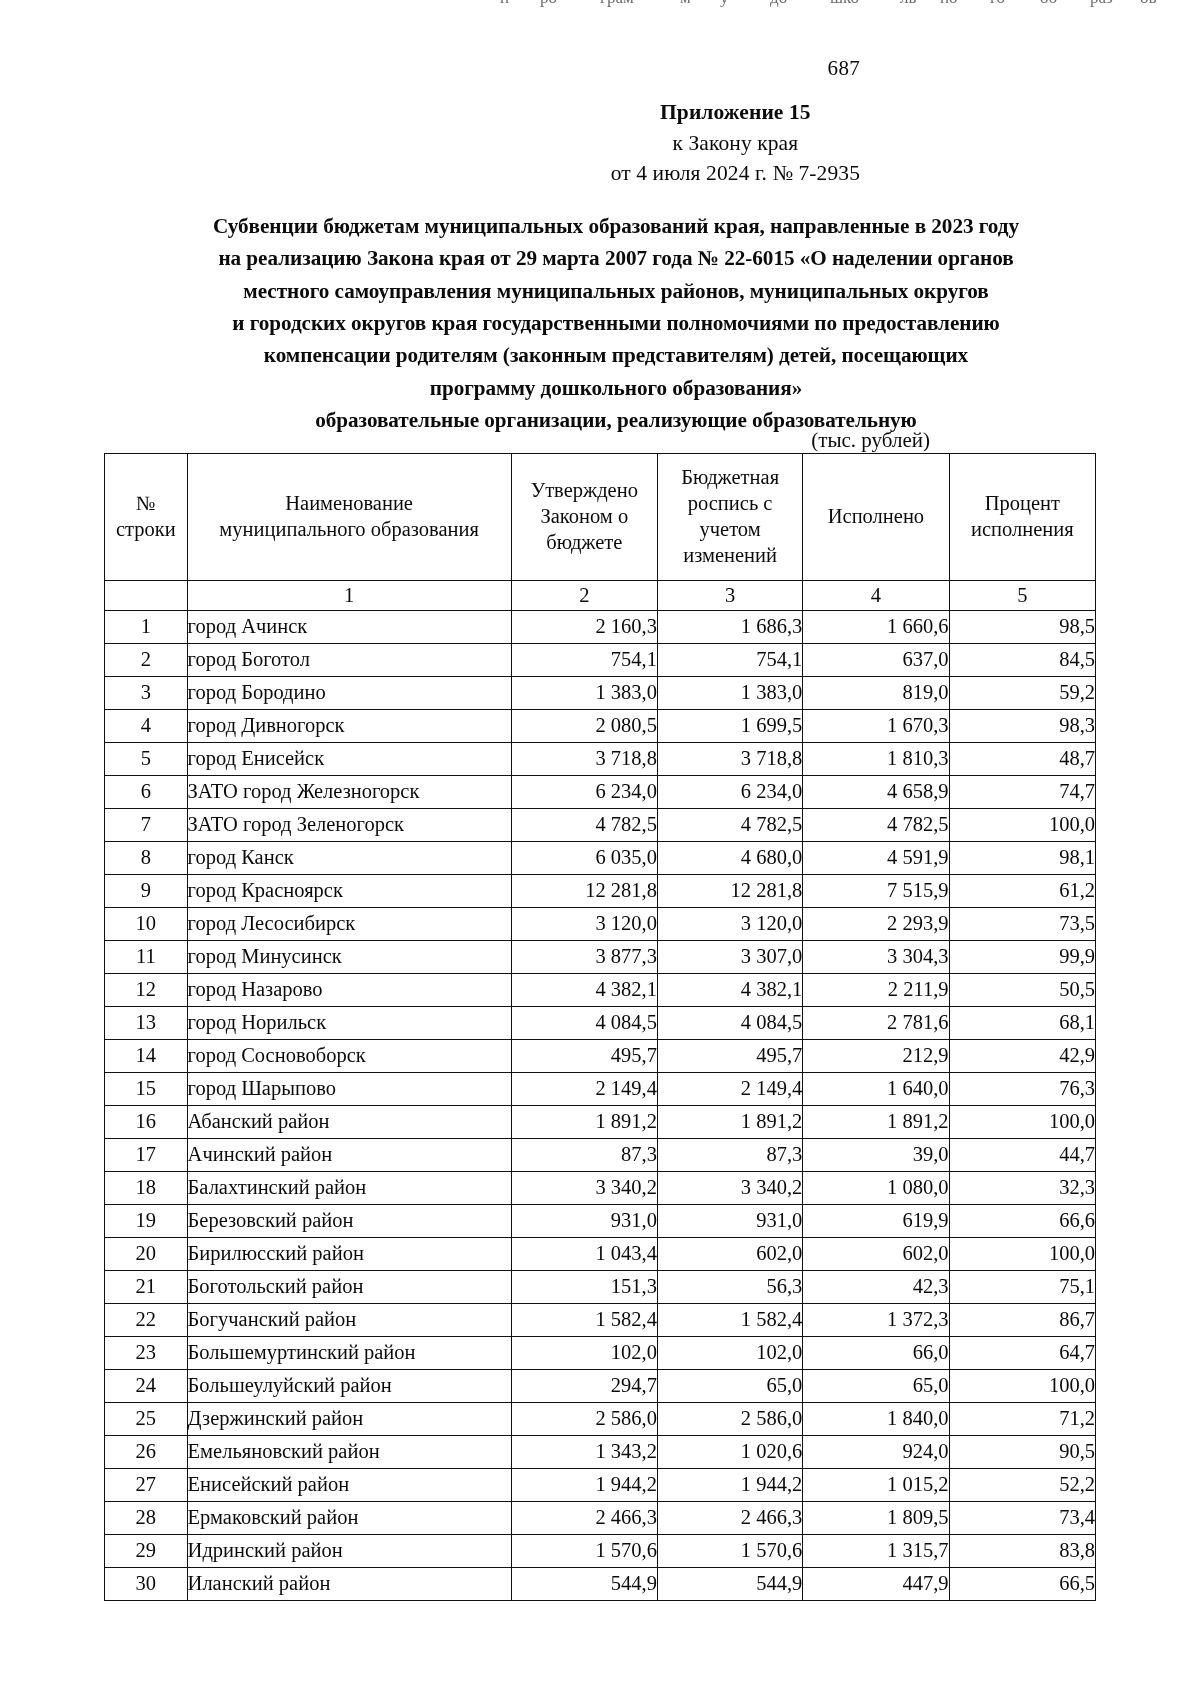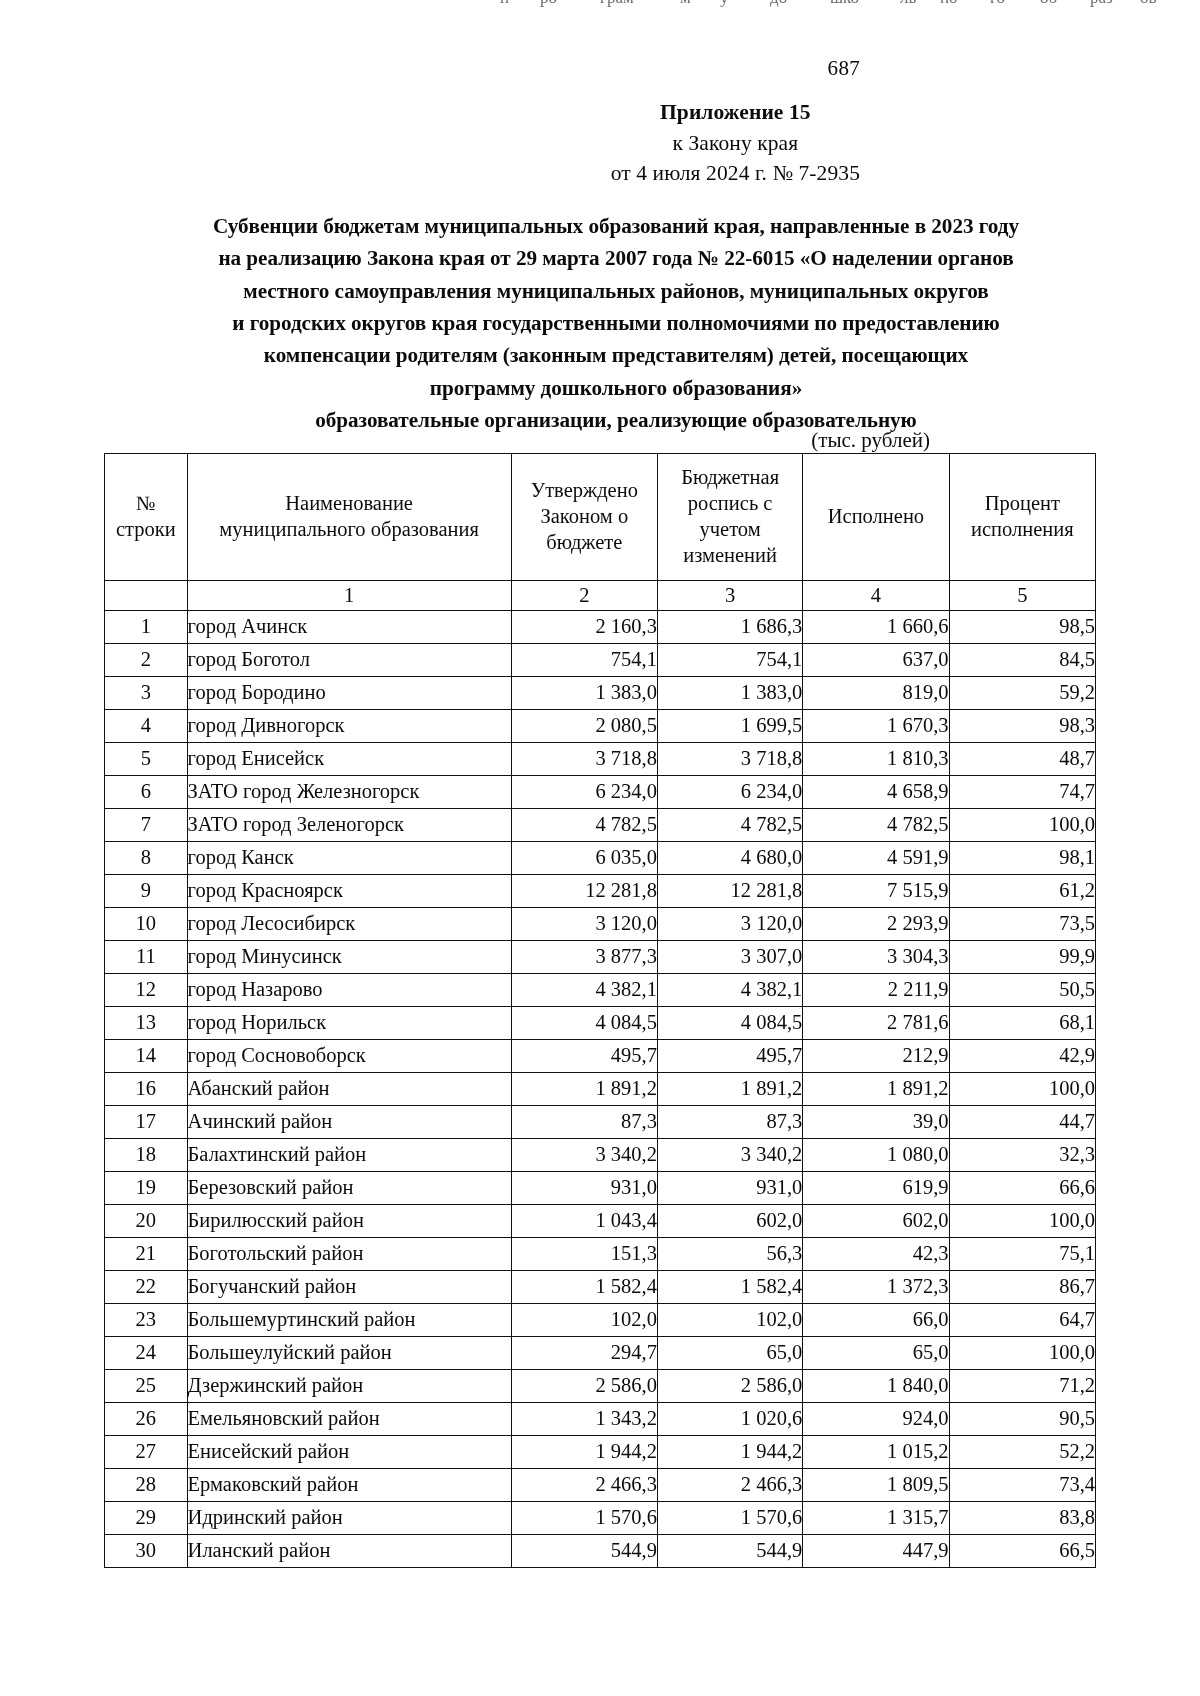--- a/index.html
+++ b/index.html
@@ -350,20 +350,28 @@
         </tr>
         <tr class="data-row">
           <td class="c-num">14</td>
           <td class="c-name">город Сосновоборск</td>
           <td class="c-val">495,7</td>
           <td class="c-val">495,7</td>
           <td class="c-val">212,9</td>
           <td class="c-val">42,9</td>
         </tr>
         <tr class="data-row">
+          <td class="c-num">15</td>
+          <td class="c-name">город Шарыпово</td>
+          <td class="c-val">2 149,4</td>
+          <td class="c-val">2 149,4</td>
+          <td class="c-val">1 640,0</td>
+          <td class="c-val">76,3</td>
+        </tr>
+        <tr class="data-row">
           <td class="c-num">16</td>
           <td class="c-name">Абанский район</td>
           <td class="c-val">1 891,2</td>
           <td class="c-val">1 891,2</td>
           <td class="c-val">1 891,2</td>
           <td class="c-val">100,0</td>
         </tr>
         <tr class="data-row">
           <td class="c-num">17</td>
           <td class="c-name">Ачинский район</td>

